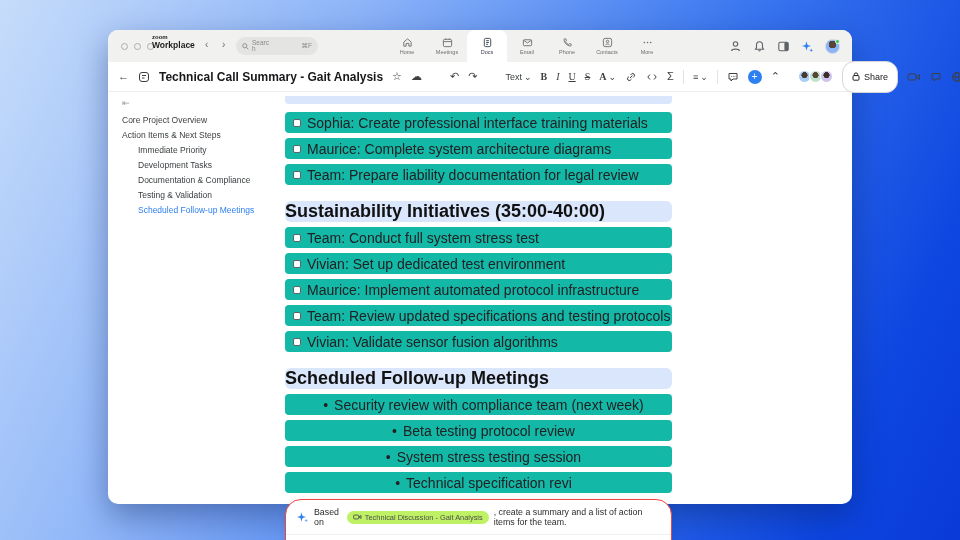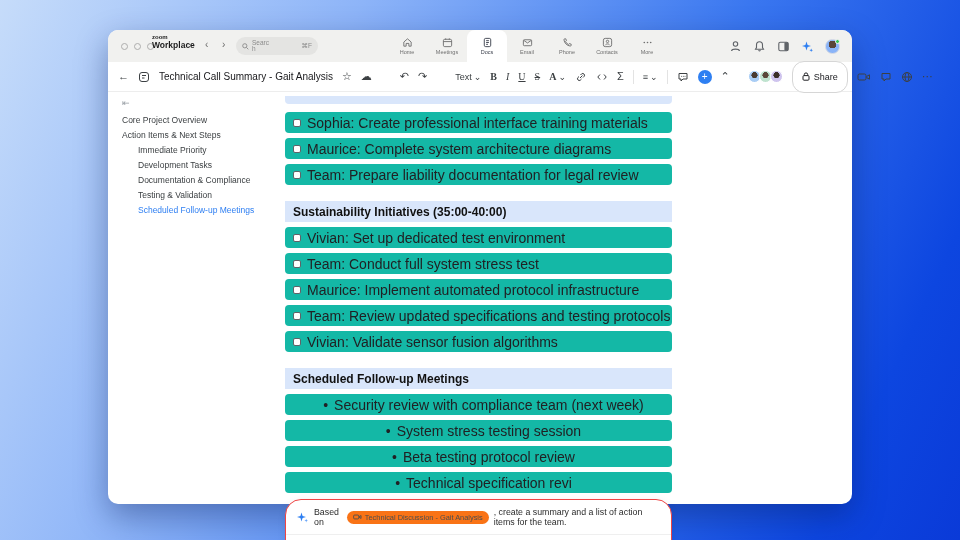--- a/index.html
+++ b/index.html
@@ -50,21 +50,21 @@
     border:1px solid #cfd6e4;box-sizing:border-box;
   }
   .avatar .dot{position:absolute;right:-1px;top:-1px;width:5px;height:5px;border-radius:50%;background:#34c759;border:1px solid #f1f1ef;box-sizing:border-box;}
   
   .doc-toolbar{
     position:absolute;left:0;top:32px;right:0;height:30px;background:#fff;
     border-bottom:1px solid #ededed;display:flex;align-items:center;
     padding:0 10px;box-sizing:border-box;color:#3c4043;gap:9px;
   }
   .tbtn{font-size:11px;line-height:1;color:#3c4043;display:flex;align-items:center;flex:0 0 auto;}
-  .doc-title{font-size:10px;font-weight:400;color:#18181b;white-space:nowrap;}
+  .doc-title{font-size:12px;font-weight:700;color:#18181b;white-space:nowrap;}
   .text-dd{font-size:9px;display:flex;align-items:center;gap:2px;}
   .fmt{font-size:10px;font-weight:bold;font-family:"Liberation Serif",serif;}
   .fmt.i{font-style:italic;font-weight:normal;}
   .fmt.u{text-decoration:underline;font-weight:normal;}
   .fmt.s{text-decoration:line-through;font-weight:normal;}
   .vdiv{width:1px;height:14px;background:#e3e3e3;flex:0 0 auto;}
   .plus-circle{
     width:14px;height:14px;border-radius:50%;background:#2e7ff2;color:#fff;
     display:flex;align-items:center;justify-content:center;font-size:10px;line-height:1;flex:0 0 auto;
   }
@@ -92,32 +92,32 @@
     display:flex;align-items:center;padding-left:8px;box-sizing:border-box;
     font-size:14px;color:#202124;
   }
   .cb{
     width:8px;height:8px;border:1px solid #5f6368;border-radius:2px;background:#fff;
     margin-right:6px;flex:0 0 auto;box-sizing:border-box;
   }
   .bullet-row{padding-left:10px;justify-content:center;}
   .bullet-row .btext::before{content:"•";margin-right:6px;}
   .sec-heading{
-    height:21px;background:#d9e6fb;border-radius:0;margin:16px 0 5px 0;
-    display:flex;align-items:center;padding-left:8px;box-sizing:border-box;
-    font-size:12px;font-weight:bold;color:#111;
+    height:21px;background:#d9e6fb;border-radius:6px;margin:16px 0 5px 0;
+    display:flex;align-items:center;box-sizing:border-box;
+    font-size:18px;font-weight:bold;color:#111;
   }
   
   .ai-panel{
     margin-top:6px;background:#fff;border:1px solid #ef4444;border-radius:16px;
     box-shadow:0 2px 8px rgba(0,0,0,.07);
   }
   .ai-row1{display:flex;align-items:center;gap:5px;padding:7px 10px;font-size:8.8px;color:#2b2b2b;flex-wrap:nowrap;}
   .ai-chip{
-    display:inline-flex;align-items:center;gap:3px;background:#f97316;border-radius:8px;
+    display:inline-flex;align-items:center;gap:3px;background:#bef264;border-radius:8px;
     padding:2px 6px;font-size:7.4px;color:#4d4d4d;white-space:nowrap;
   }
   .ai-div{height:1px;background:#efefef;}
   .ai-row2{display:flex;align-items:center;justify-content:space-between;padding:6px 10px 7px 10px;}
   .working{font-size:9.5px;font-weight:bold;color:#2e7ff2;}
   .stop-btn{border:1px solid #cfcfcf;border-radius:6px;padding:2px 0;font-size:8.5px;font-weight:bold;color:#1f1f1f;background:#fff;}
   svg{flex:0 0 auto;}
 </style>
 </head>
 <body>
@@ -330,25 +330,25 @@
         <span>Team: Prepare liability documentation for legal review</span>
       </div>
       </div>
 
     <div class="sec-heading">Sustainability Initiatives (35:00-40:00)</div>
 
     <div>
 
     <div class="task">
         <span class="cb"></span>
+        <span>Team: Conduct full system stress test</span>
+      </div>
+        <div class="task">
+        <span class="cb"></span>
         <span>Vivian: Set up dedicated test environment</span>
-      </div>
-        <div class="task">
-        <span class="cb"></span>
-        <span>Team: Conduct full system stress test</span>
       </div>
         <div class="task">
         <span class="cb"></span>
         <span>Maurice: Implement automated protocol infrastructure</span>
       </div>
         <div class="task">
         <span class="cb"></span>
         <span>Team: Review updated specifications and testing protocols</span>
       </div>
         <div class="task">
@@ -358,24 +358,24 @@
       </div>
 
     <div class="sec-heading">Scheduled Follow-up Meetings</div>
 
     <div>
 
     <div class="bullet-row">
         <span class="btext">Security review with compliance team (next week)</span>
       </div>
         <div class="bullet-row">
+        <span class="btext">Beta testing protocol review</span>
+      </div>
+        <div class="bullet-row">
         <span class="btext">System stress testing session</span>
-      </div>
-        <div class="bullet-row">
-        <span class="btext">Beta testing protocol review</span>
       </div>
         <div class="bullet-row">
         <span class="btext">Technical specification revi</span>
       </div>
       </div>
 
     <div class="ai-panel">
       <div class="ai-row1">
         <svg width="13" height="13" viewBox="0 0 13 13">
             <path d="M5.5 1.5 L6.6 4.9 L10 6 L6.6 7.1 L5.5 10.5 L4.4 7.1 L1 6 L4.4 4.9 Z" fill="#2e7ff2"></path>

